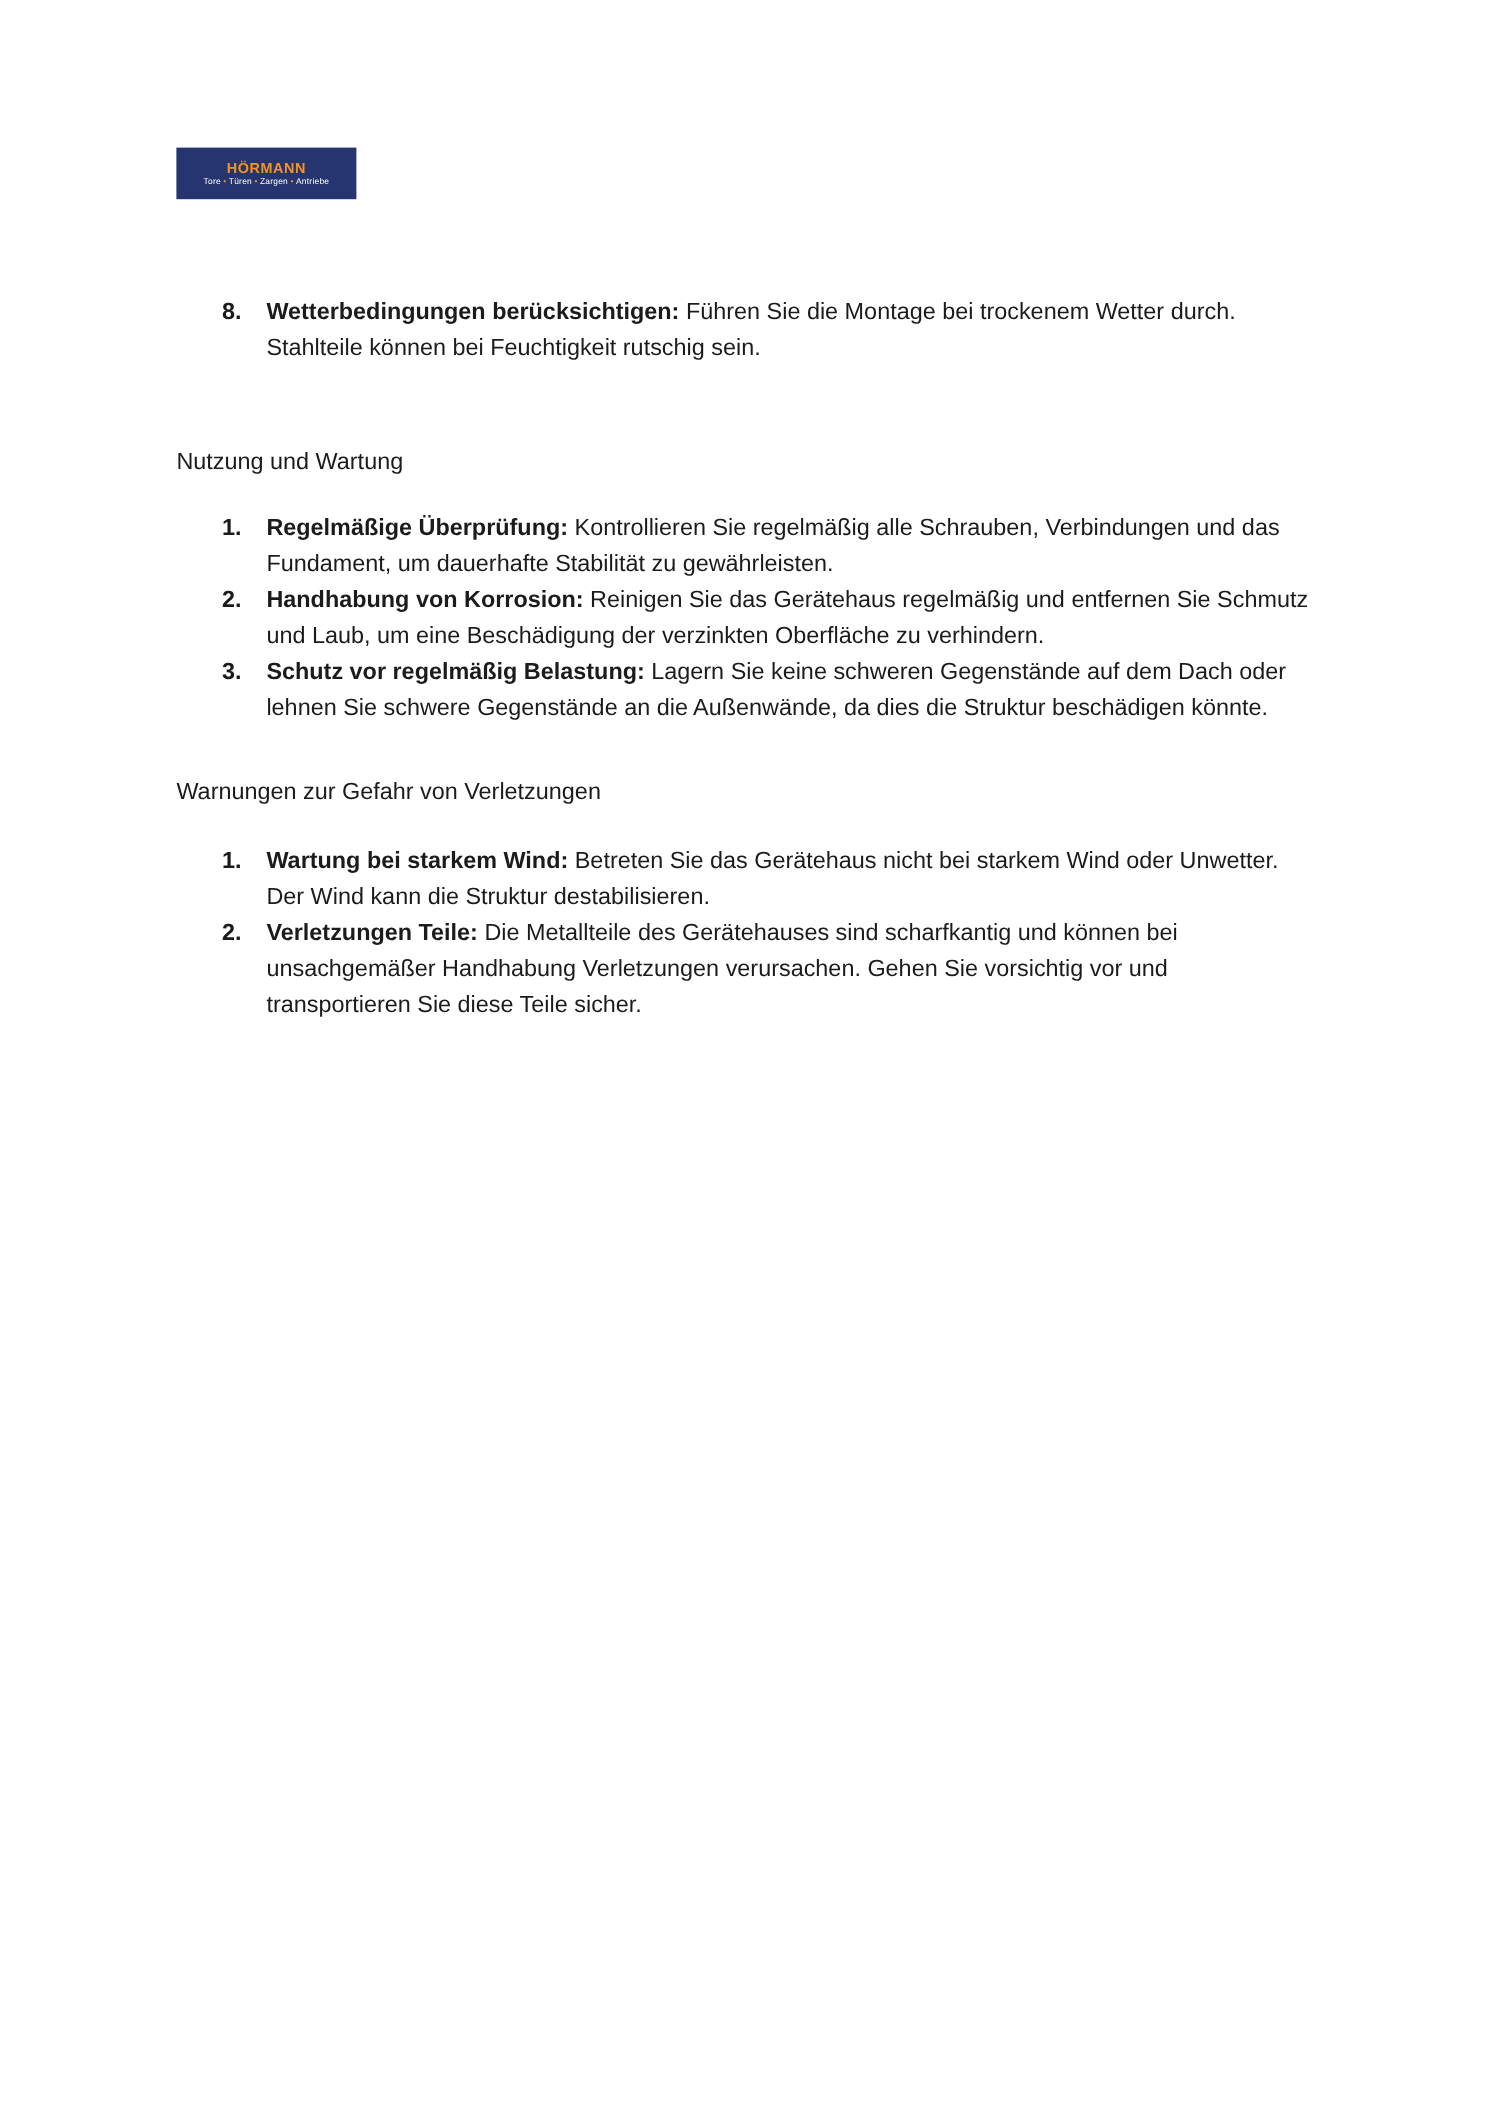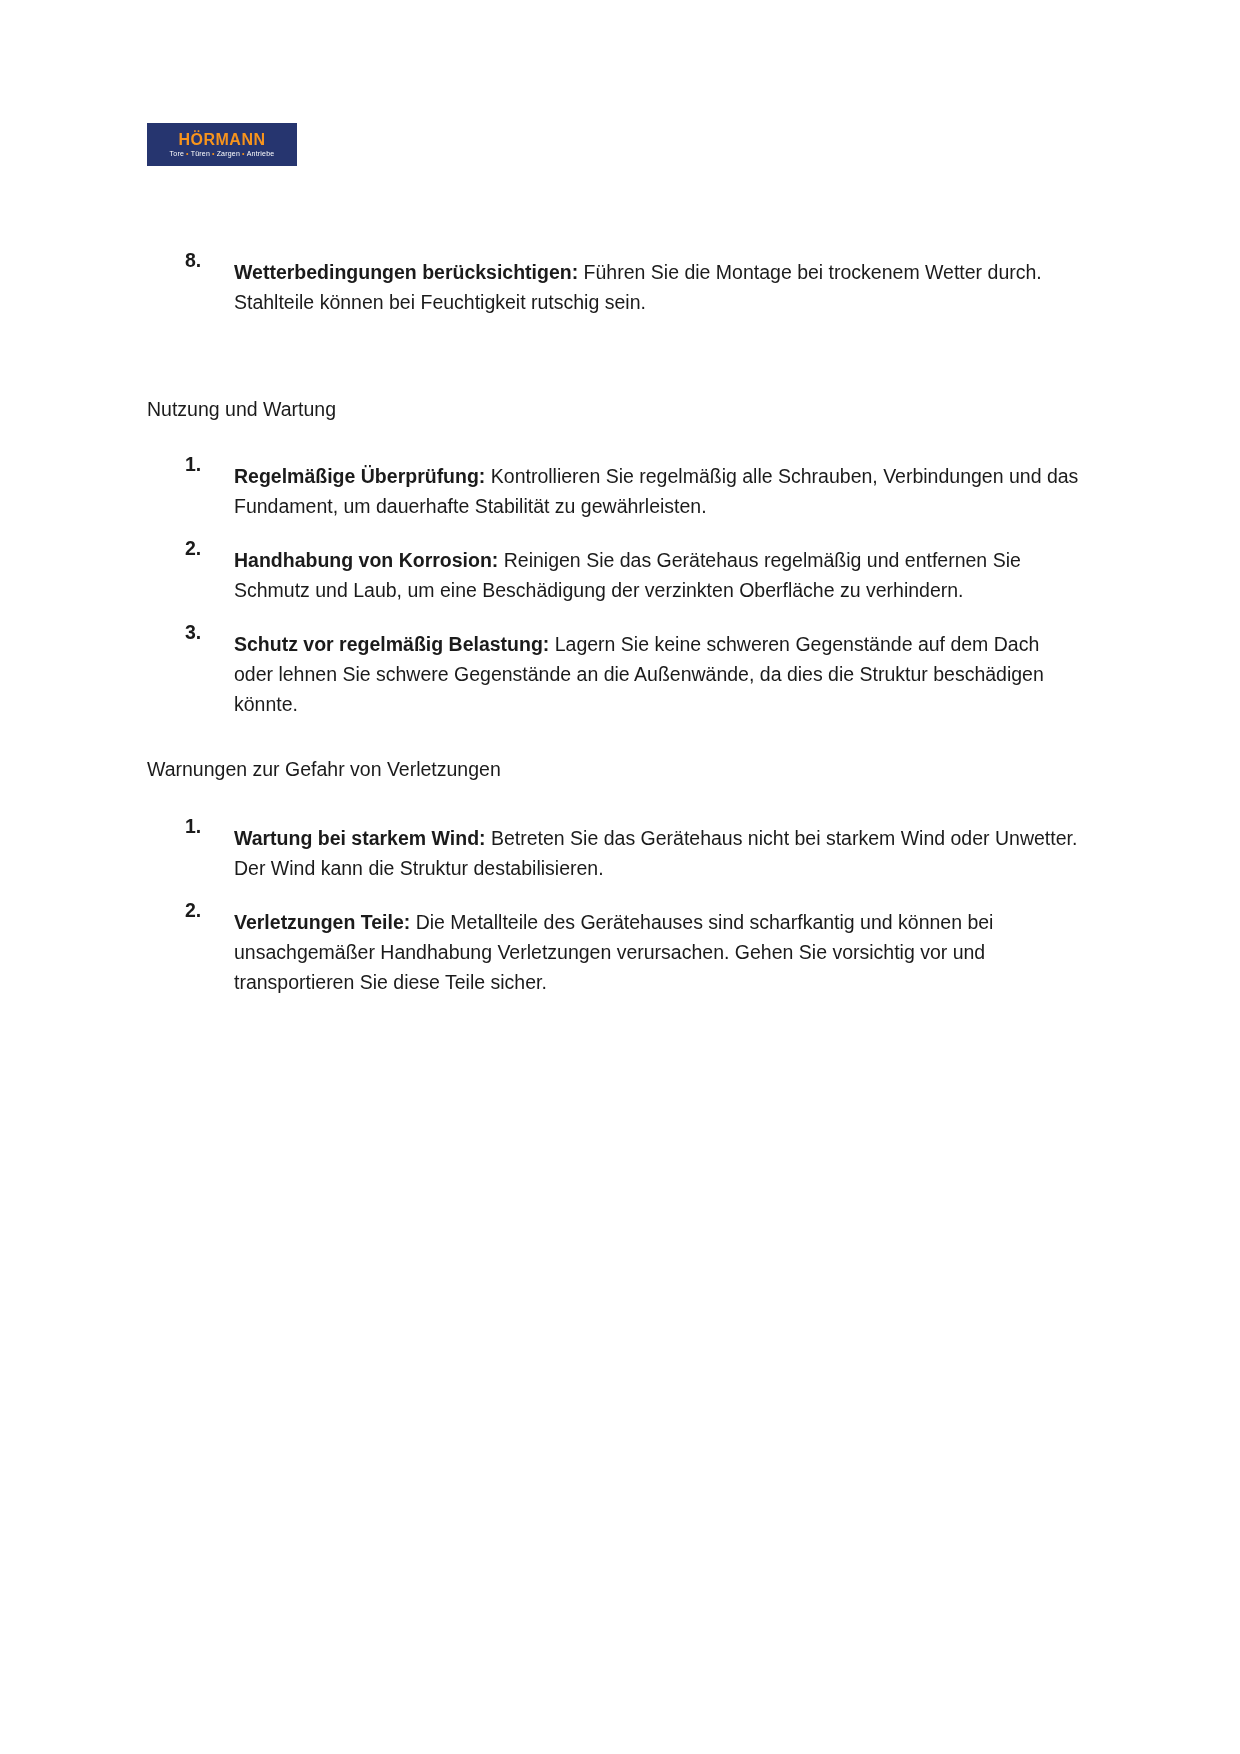--- a/index.html
+++ b/index.html
@@ -25,21 +25,21 @@
     flex-direction: column;
     justify-content: center;
     align-items: center;
     gap: 2px;
     box-sizing: border-box;
     padding: 3px 4px;
   }
   .logo-brand {
     color: #f7941d;
     font-weight: bold;
-    font-size: 16px;
+    font-size: 12px;
     letter-spacing: 0.5px;
     line-height: 1;
     white-space: nowrap;
   }
   .logo-tagline {
     color: #ffffff;
     font-size: 7px;
     letter-spacing: 0.2px;
     line-height: 1;
     white-space: nowrap;
@@ -73,28 +73,28 @@
     display: flex;
     align-items: flex-start;
   }
   .num {
     flex: 0 0 auto;
     width: 37px;
     margin-left: 38px;
     font-weight: bold;
   }
   .li-text {
-    margin: 12px;
+    margin: 0;
     width: 871px;
   }
   .li-text strong { font-weight: bold; }
 
   .mt-h1    { margin-top: 65px; }
   .mt-list1 { margin-top: 25px; }
-  .mt-h2    { margin-top: 23px; }
+  .mt-h2    { margin-top: 40px; }
   .mt-list2 { margin-top: 27px; }
 </style>
 </head>
 <body>
 
 <div class="page">
 
   <div class="logo">
     <div class="logo-brand">HÖRMANN</div>
     <div class="logo-tagline">

